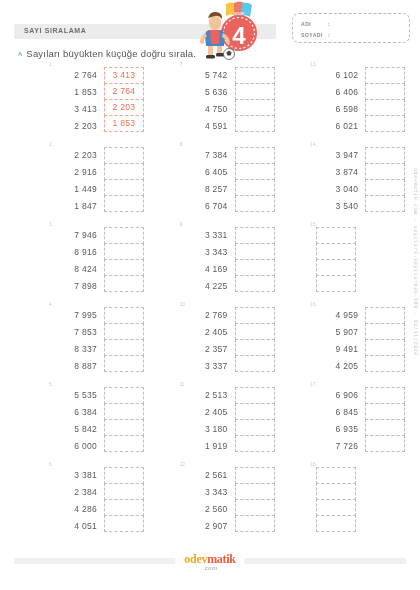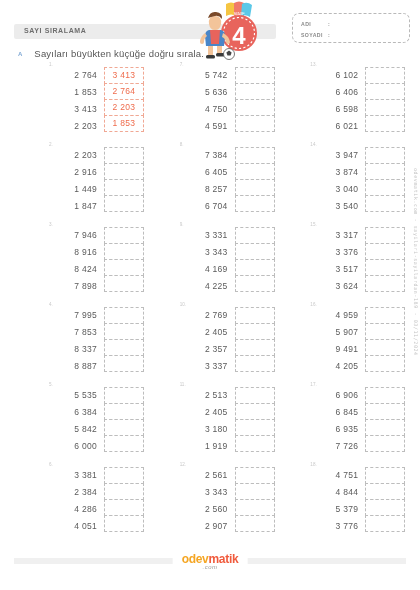--- a/index.html
+++ b/index.html
@@ -42,21 +42,21 @@
   .name-row.r1 { top:7px; }
   .name-row.r2 { top:18px; }
   .name-row .colon { position:absolute; left:27px; }
 
   
   .mascot { position:absolute; left:182px; top:0px; width:92px; height:60px; }
 
   
   .instruction {
     position:absolute; left:18px; top:48px;
-    display:flex; align-items:flex-start; gap:12px;
+    display:flex; align-items:flex-start; gap:4px;
   }
   .instruction-letter {
     font-size:6px; color:#7fa8d4; font-weight:bold;
     padding-top:3px;
   }
   .instruction-text {
     font-size:9.5px; color:#555; letter-spacing:0.2px;
   }
 
   
@@ -109,21 +109,21 @@
   .footer { position:absolute; left:0; bottom:8px; width:420px; height:30px; }
   .footer-line {
     position:absolute; top:6px; left:14px;
     width:392px; height:6px; background:#f0f0f0;
   }
   .logo {
     position:absolute; left:50%; top:0px;
     transform:translateX(-50%);
     background:#fff; padding:0 9px; text-align:center;
   }
-  .logo-main { font-size:12px; font-weight:bold; letter-spacing:-0.3px; }
+  .logo-main { font-size:12px; font-weight:bold; letter-spacing:-0.3px;font-family:Liberation Serif, serif; }
   .logo-main .o1 { color:#f5a623; }
   .logo-main .o2 { color:#f05a3c; }
   .logo-com {
     font-size:6px; color:#9a9a9a; font-style:italic;
     margin-top:-2px; letter-spacing:0.5px;
   }
 </style>
 </head>
 <body>
 
@@ -317,26 +317,20 @@
           <div class="ansbox"></div>
           <div class="ansbox"></div>
           <div class="ansbox"></div>
           <div class="ansbox"></div>
         </div>
       </div>
     </div>
     <div class="exercise">
       <div class="ex-num">15.</div>
       <div class="ex-body">
-        <div class="nums">
-          <div class="num">3 317</div>
-          <div class="num">3 376</div>
-          <div class="num">3 517</div>
-          <div class="num">3 624</div>
-        </div>
         <div class="boxes">
           <div class="ansbox"></div>
           <div class="ansbox"></div>
           <div class="ansbox"></div>
           <div class="ansbox"></div>
         </div>
       </div>
     </div>
     <div class="exercise">
       <div class="ex-num">4.</div>
@@ -470,26 +464,20 @@
           <div class="ansbox"></div>
           <div class="ansbox"></div>
           <div class="ansbox"></div>
           <div class="ansbox"></div>
         </div>
       </div>
     </div>
     <div class="exercise">
       <div class="ex-num">18.</div>
       <div class="ex-body">
-        <div class="nums">
-          <div class="num">4 751</div>
-          <div class="num">4 844</div>
-          <div class="num">5 379</div>
-          <div class="num">3 776</div>
-        </div>
         <div class="boxes">
           <div class="ansbox"></div>
           <div class="ansbox"></div>
           <div class="ansbox"></div>
           <div class="ansbox"></div>
         </div>
       </div>
     </div>
   </div>
 

